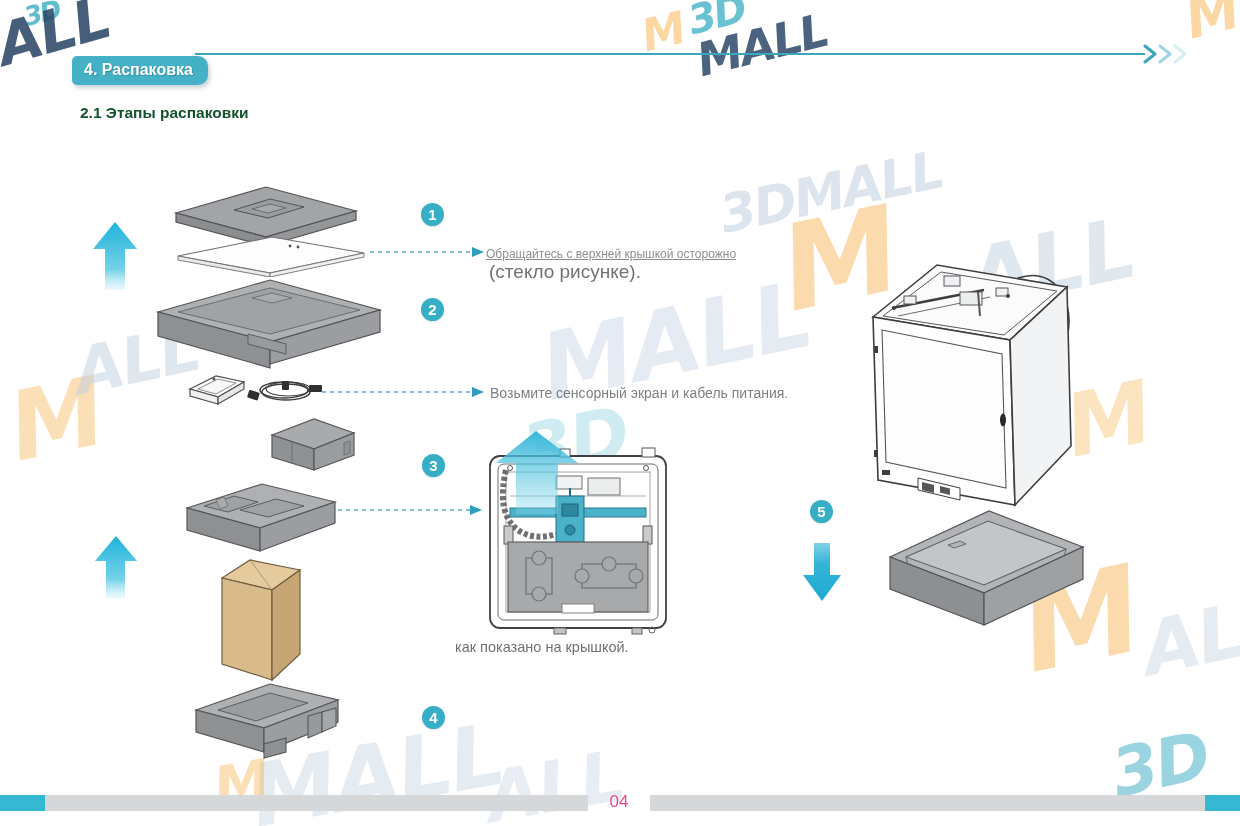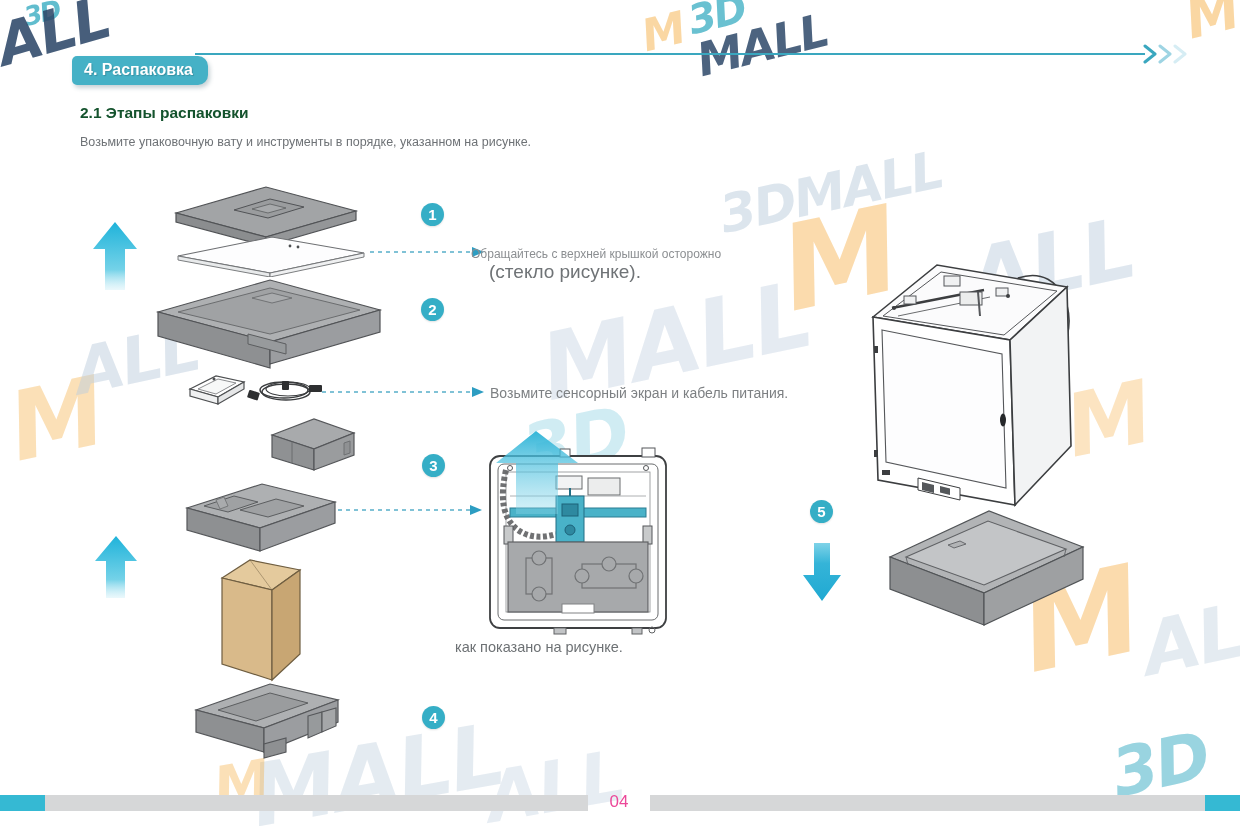--- a/index.html
+++ b/index.html
@@ -60,21 +60,20 @@
   </div>
 
   <div class="badge">4. Распаковка</div>
   <svg class="abs" style="left:195px;top:44px;z-index:2;" width="1000" height="22">
     <line x1="0" y1="10" x2="950" y2="10" stroke="#3aa7bf" stroke-width="2"></line>
     <path d="M950,2 L960,10 L950,18" fill="none" stroke="#3aa7bf" stroke-width="3" stroke-linecap="round" stroke-linejoin="round"></path>
     <path d="M965,2 L975,10 L965,18" fill="none" stroke="#9ed4e3" stroke-width="3" stroke-linecap="round" stroke-linejoin="round"></path>
     <path d="M980,2 L990,10 L980,18" fill="none" stroke="#d6edf4" stroke-width="3" stroke-linecap="round" stroke-linejoin="round"></path>
   </svg>
   <div class="subsection">2.1 Этапы распаковки</div>
-  <div class="intro">Возьмите упаковочную вату и инструменты в порядке, указанном на рисунке.</div>
 
   <svg class="ill" style="left:168px;top:183px;" width="195" height="64">
     <polygon points="8,30 98,4 188,28 98,54" fill="#a2a4a6" stroke="#515356" stroke-width="1.2"></polygon>
     <polygon points="8,30 8,39 98,63 98,54" fill="#8b8d8f" stroke="#515356" stroke-width="1.2"></polygon>
     <polygon points="188,28 188,37 98,63 98,54" fill="#949698" stroke="#515356" stroke-width="1.2"></polygon>
     <polygon points="66,27 102,16 136,24 100,35" fill="#9a9c9e" stroke="#515356" stroke-width="1"></polygon>
     <polygon points="84,26 102,21 118,25 100,30" fill="#a7a9ab" stroke="#5c5e60" stroke-width="0.8"></polygon>
   </svg>
 
   <svg class="ill" style="left:172px;top:233px;" width="198" height="44">
@@ -173,25 +172,25 @@
   </svg>
   <svg class="ill" style="left:322px;top:386px;" width="164" height="12">
     <line x1="0" y1="6" x2="150" y2="6" stroke="#57aec9" stroke-width="1.4" stroke-dasharray="4,4"></line>
     <polygon points="150,1 162,6 150,11" fill="#2d9dc2"></polygon>
   </svg>
   <svg class="ill" style="left:338px;top:504px;" width="146" height="12">
     <line x1="0" y1="6" x2="132" y2="6" stroke="#57aec9" stroke-width="1.4" stroke-dasharray="4,4"></line>
     <polygon points="132,1 144,6 132,11" fill="#2d9dc2"></polygon>
   </svg>
 
-  <div class="note-sm" style="left:471px;top:247px;">Обращайтесь с верхней крышкой осторожно</div>
+  <div class="note-sm" style="left:486px;top:247px;text-decoration:underline;">Обращайтесь с верхней крышкой осторожно</div>
   <div class="note-lg" style="left:489px;top:261px;">(стекло рисунке).</div>
   <div class="note-md" style="left:490px;top:385px;">Возьмите сенсорный экран и кабель питания.</div>
   <div class="note-block" style="left:455px;top:637px;">
-    <div>как показано на рисунке.</div>
+    <div>как показано на крышкой.</div>
   </div>
 
   <div class="step" style="left:421px;top:203px;">1</div>
   <div class="step" style="left:421px;top:298px;">2</div>
   <div class="step" style="left:422px;top:454px;">3</div>
   <div class="step" style="left:422px;top:706px;">4</div>
   <div class="step" style="left:810px;top:500px;">5</div>
 
   <svg class="ill" style="left:486px;top:418px;" width="185" height="218">
     <defs>

